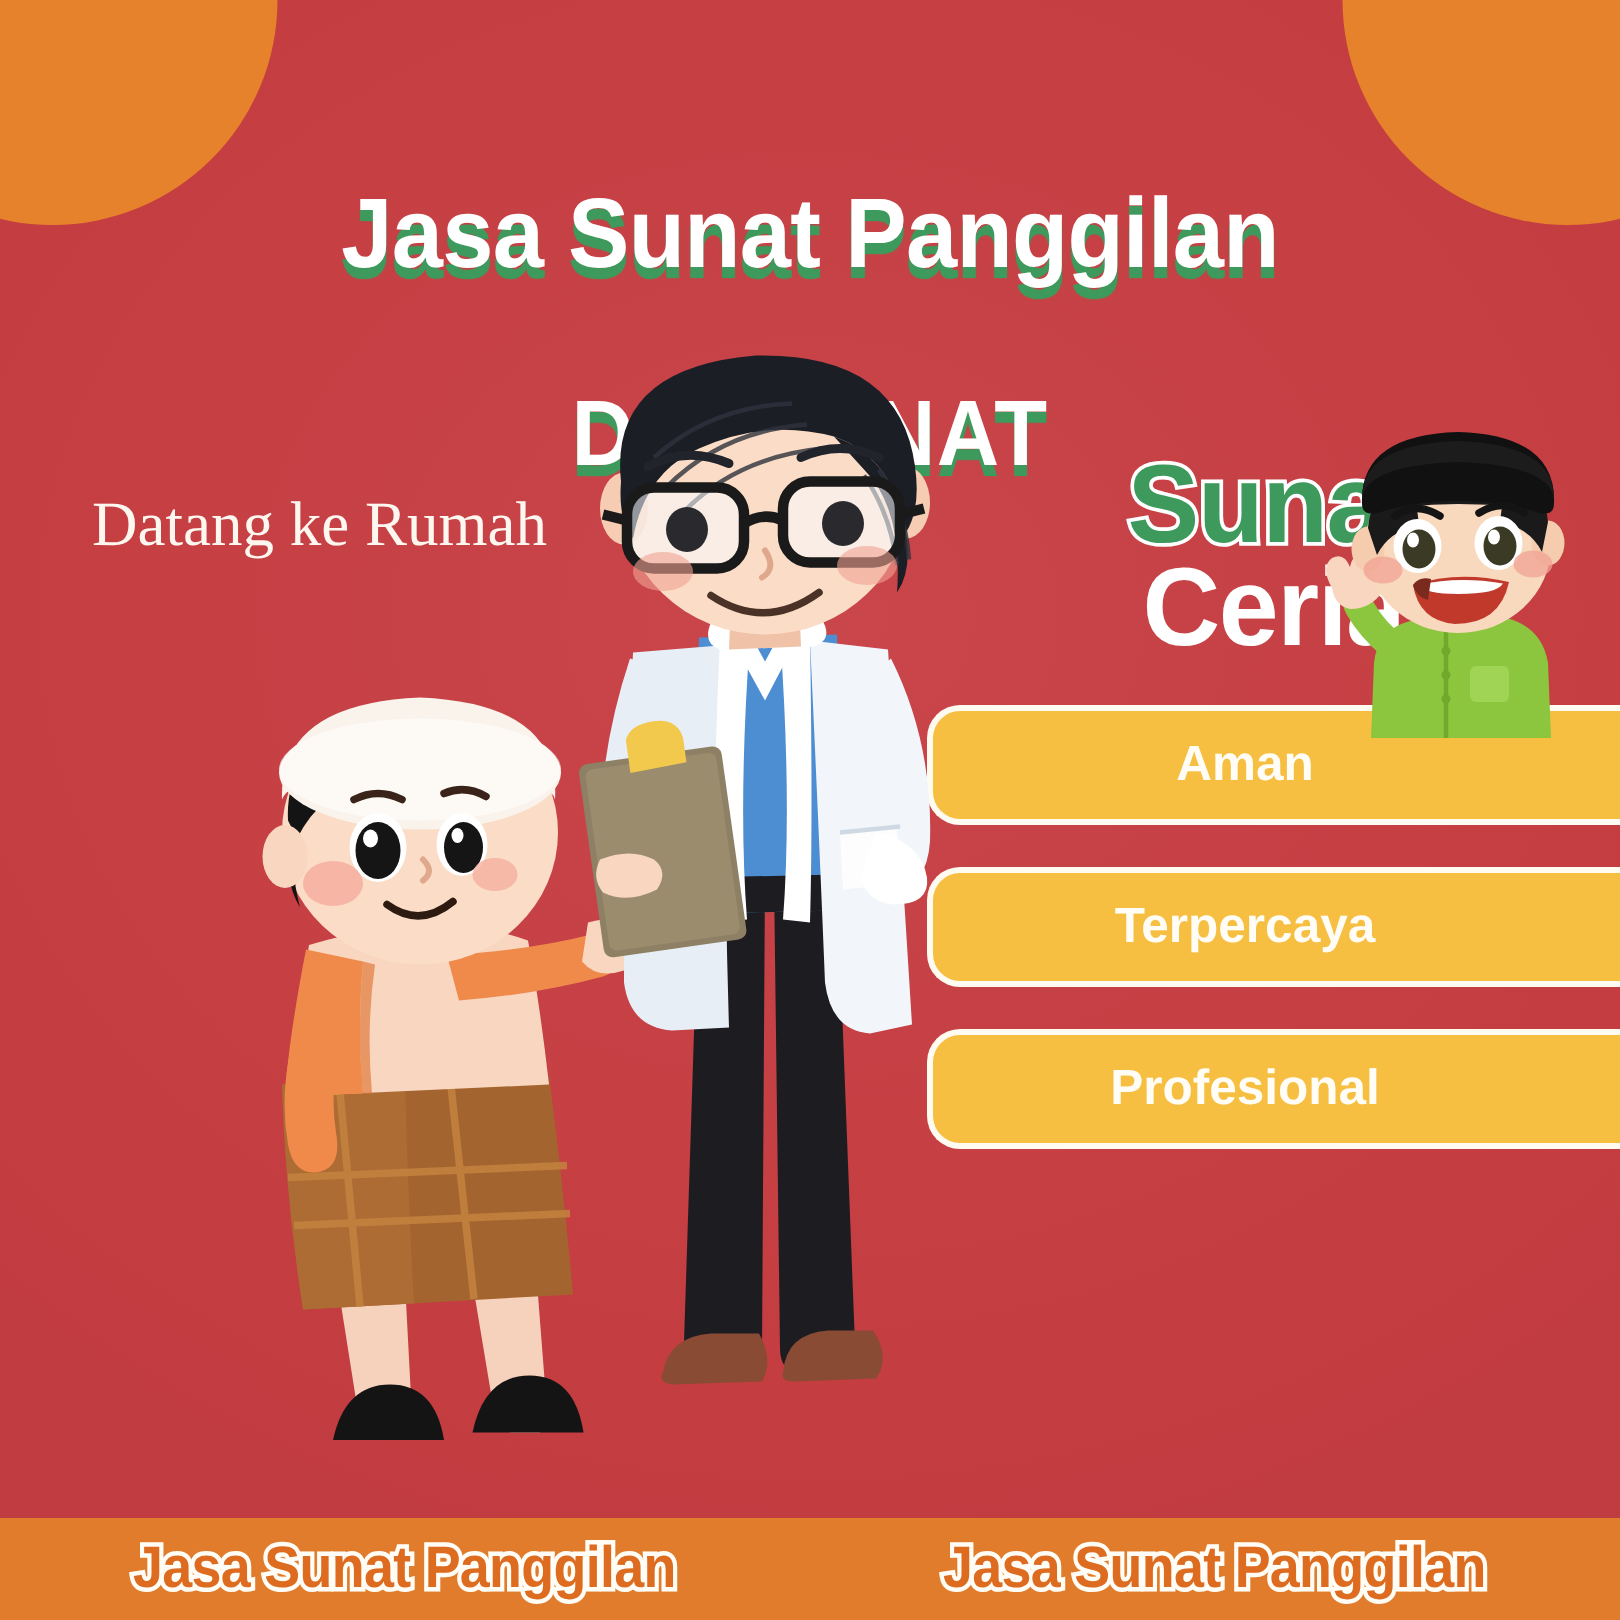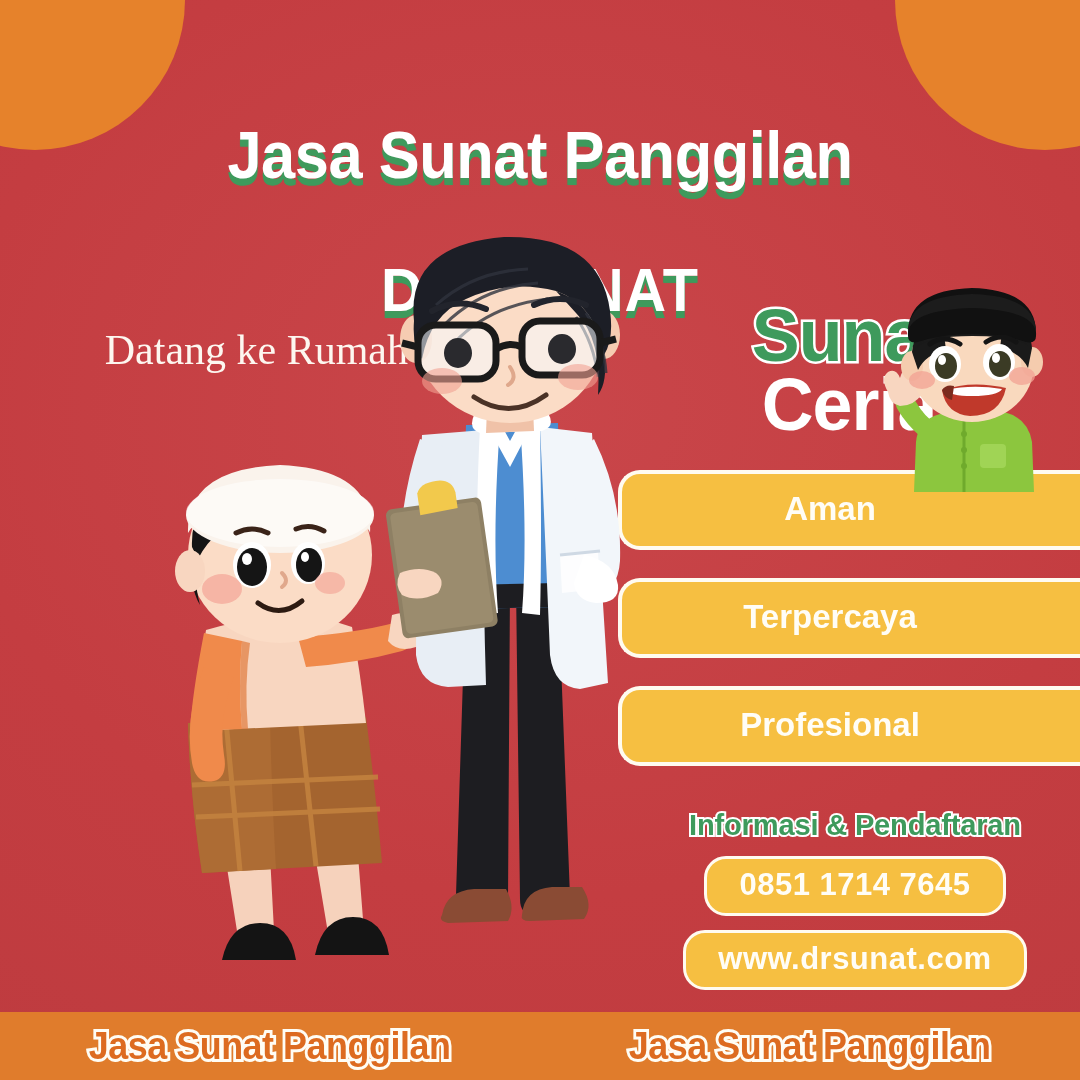--- a/index.html
+++ b/index.html
@@ -36,21 +36,21 @@
     transform:scaleX(0.93);
     text-shadow:0 7px 0 #3E9A5C, 0 7px 1px #3E9A5C;
     white-space:pre-line;
   }
   .headline .l2{font-size:62px;letter-spacing:1px;}
 
   
   .left-promo{position:absolute;left:18px;top:328px;width:390px;}
   .left-promo .serif-line{
     font-family:"Liberation Serif", serif;
-    color:#FDF7F0;font-size:42px;text-align:right;
+    color:#FDF7F0;font-size:42px;text-align:center;
     line-height:1.05;margin-bottom:12px;
   }
   .pill-badge{
     background:#F0B429;
     border:3px solid #FBE9C8;
     border-radius:16px;
     color:#FFF9E8;
     font-weight:bold;font-size:26px;
     letter-spacing:0.4px;
     text-align:center;
@@ -157,25 +157,20 @@
       <span class="w2">Ceria</span>
     </div>
   </div>
 
   <div class="features">
     <div class="feature-badge">Aman</div>
     <div class="feature-badge">Terpercaya</div>
     <div class="feature-badge">Profesional</div>
   </div>
 
-  <div class="contact">
-    <div class="contact-head">Informasi &amp; Pendaftaran</div>
-    <div class="contact-pill">0851 1714 7645</div>
-    <div class="contact-pill">www.drsunat.com</div>
-  </div>
 
   <div class="art boy">
     <svg viewBox="0 0 300 520" width="300" height="520">
 
       <path d="M95 400 L110 495 Q112 505 122 505 L138 505 Q146 505 145 495 L140 400 Z" fill="#F6D2BC"></path>
       <path d="M185 400 L200 490 Q203 500 213 500 L228 500 Q236 500 235 490 L228 400 Z" fill="#F6D2BC"></path>
 
       <path d="M92 505 Q100 468 130 468 Q160 468 166 505 Z" fill="#141414"></path>
       <path d="M185 500 Q193 462 223 462 Q253 462 259 500 Z" fill="#141414"></path>
 

